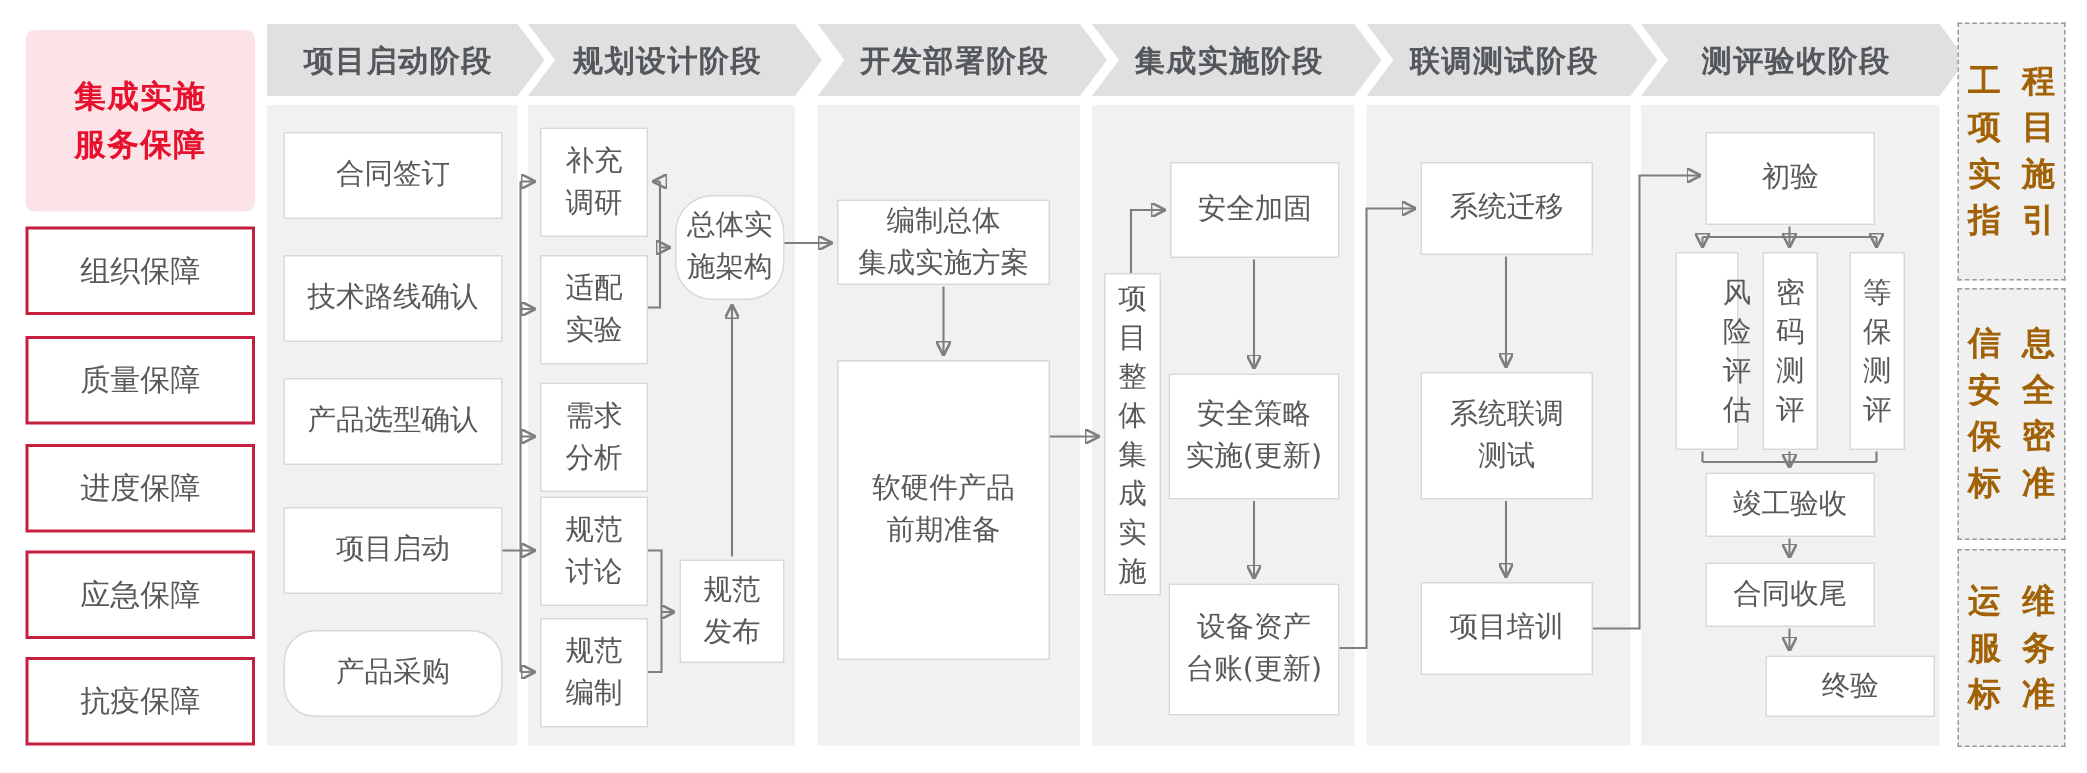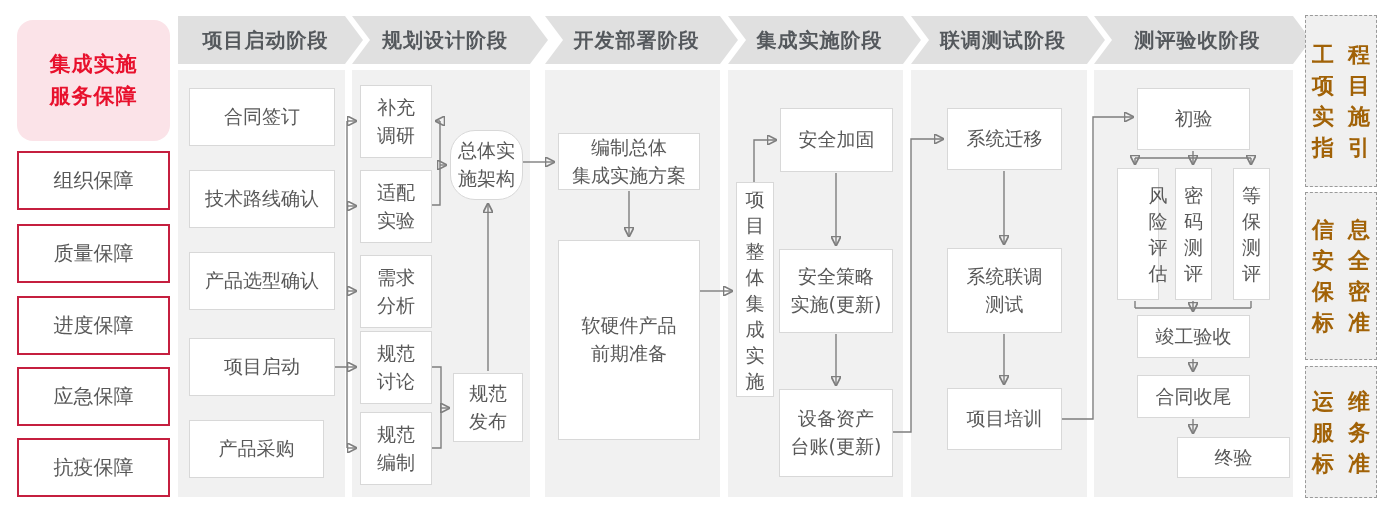--- a/index.html
+++ b/index.html
@@ -29,21 +29,21 @@
   
   .vbox{
     position:absolute; background:#ffffff; border:1px solid #d8d8d8;
     color:#595959; font-size:19px; line-height:26px;
     display:flex; align-items:center; justify-content:center;
     text-align:center; word-break:break-all; box-sizing:border-box;
   }
   
   .side-title{
     position:absolute; left:17px; top:20px; width:153px; height:121px;
-    background:#fbe3e8; border-radius:16px; color:#e8112d;
+    background:#fbe3e8; border-radius:6px; color:#e8112d;
     font-size:21px; font-weight:bold; line-height:1.5; letter-spacing:1px;
     display:flex; align-items:center; justify-content:center;
     text-align:center; white-space:pre-line;
   }
   .side-item{
     position:absolute; left:17px; width:153px; height:59px;
     background:#ffffff; border:2px solid #c51f3f; color:#595959;
     font-size:20px; display:flex; align-items:center; justify-content:center;
     box-sizing:border-box;
   }
@@ -87,21 +87,21 @@
   <div class="side-item" style="top:151px;">组织保障</div>
   <div class="side-item" style="top:224px;">质量保障</div>
   <div class="side-item" style="top:296px;">进度保障</div>
   <div class="side-item" style="top:367px;">应急保障</div>
   <div class="side-item" style="top:438px;">抗疫保障</div>
 
   <div class="box" style="left:189px;top:88px;width:146px;height:58px;">合同签订</div>
   <div class="box" style="left:189px;top:170px;width:146px;height:58px;">技术路线确认</div>
   <div class="box" style="left:189px;top:252px;width:146px;height:58px;">产品选型确认</div>
   <div class="box" style="left:189px;top:338px;width:146px;height:58px;">项目启动</div>
-  <div class="box" style="left:189px;top:420px;width:135px;height:58px;">产品采购</div>
+  <div class="box" style="left:189px;top:420px;width:146px;height:58px;border-radius:21px;">产品采购</div>
 
   <div class="box" style="left:360px;top:85px;width:72px;height:73px;">补充
 调研</div>
   <div class="box" style="left:360px;top:170px;width:72px;height:73px;">适配
 实验</div>
   <div class="box" style="left:360px;top:255px;width:72px;height:73px;">需求
 分析</div>
   <div class="box" style="left:360px;top:331px;width:72px;height:73px;">规范
 讨论</div>
   <div class="box" style="left:360px;top:412px;width:72px;height:73px;">规范

